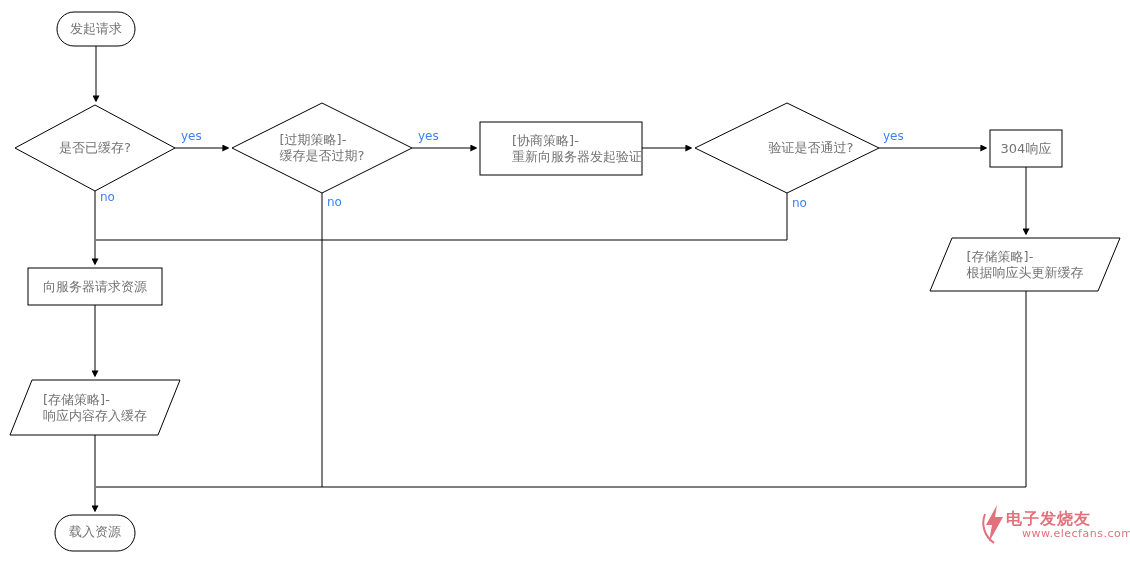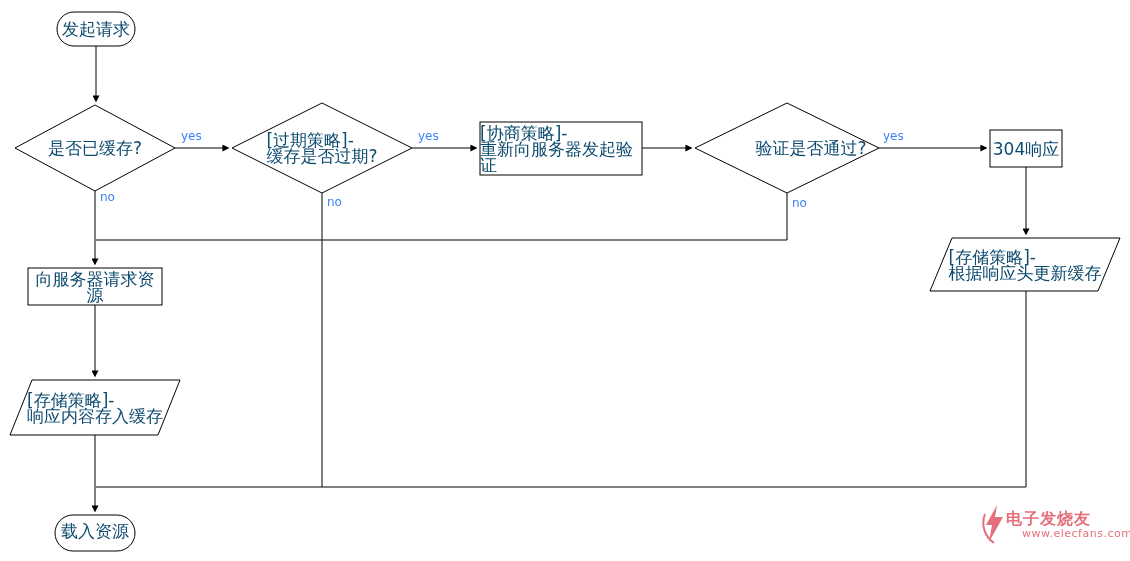--- a/index.html
+++ b/index.html
@@ -11,28 +11,28 @@
     font-family: "DejaVu Sans", "Liberation Sans", sans-serif;
     color: #000000;
     overflow: hidden;
   }
   #flow-svg { position: absolute; left: 0; top: 0; }
   .lbl {
     position: absolute;
     display: flex;
     align-items: center;
     justify-content: center;
-    font-size: 17px;
+    font-size: 13px;
     line-height: 16px;
-    color: #0c4a6e;
+    color: #737373;
     pointer-events: none;
   }
   .lbl span { white-space: pre-line; text-align: center; }
   .lbl.left span { text-align: left; }
-  .lbl.pad-left { justify-content: flex-start; padding-left: 0; box-sizing: border-box; }
+  .lbl.pad-left { justify-content: flex-end; padding-left: 0; box-sizing: border-box; }
   .edge-lbl {
     position: absolute;
     font-size: 12px;
     line-height: 15px;
     color: #3b82f6;
   }
   .watermark {
     position: absolute;
     left: 982px;
     top: 504px;

